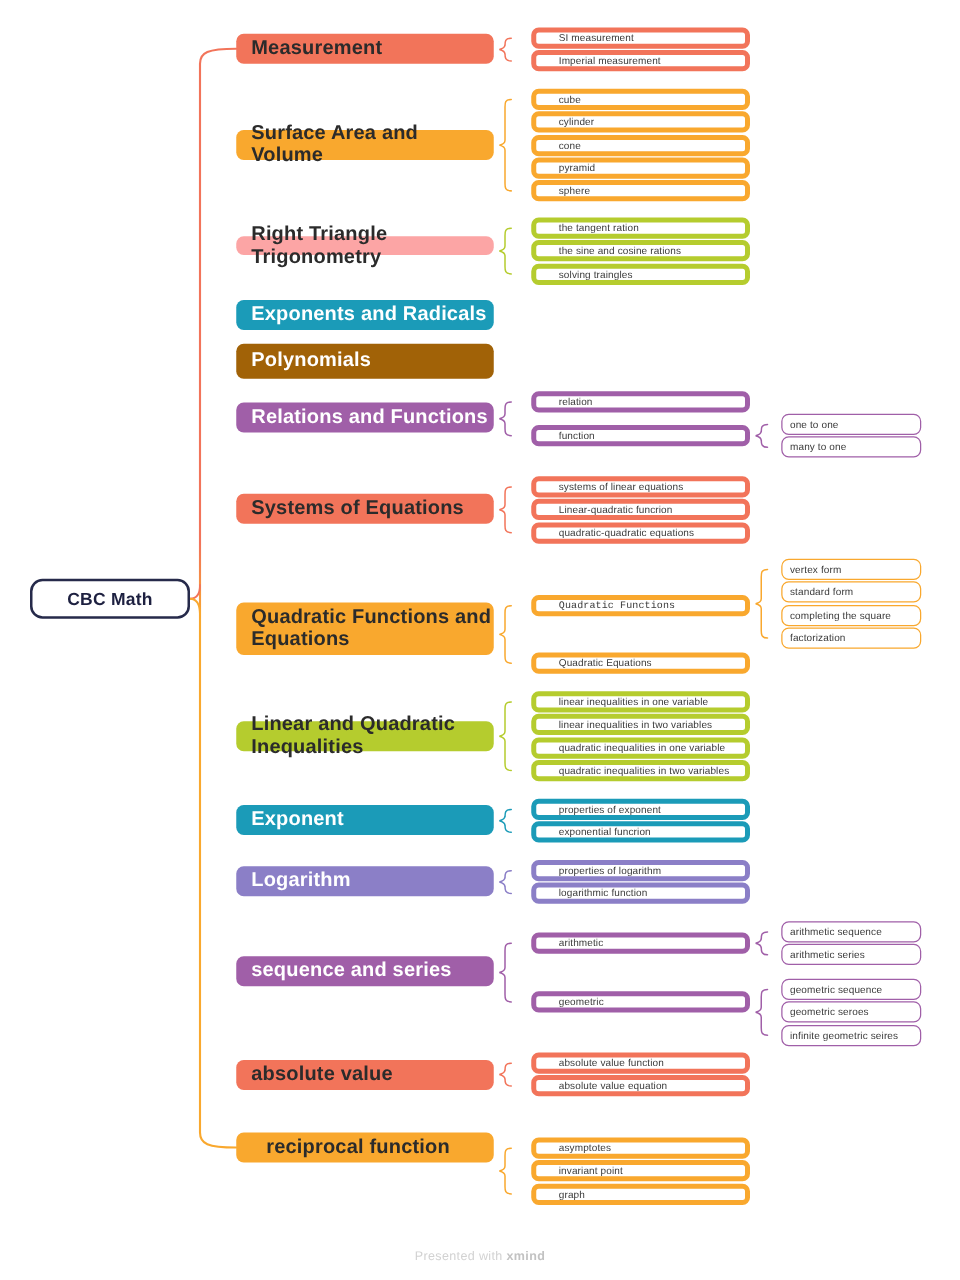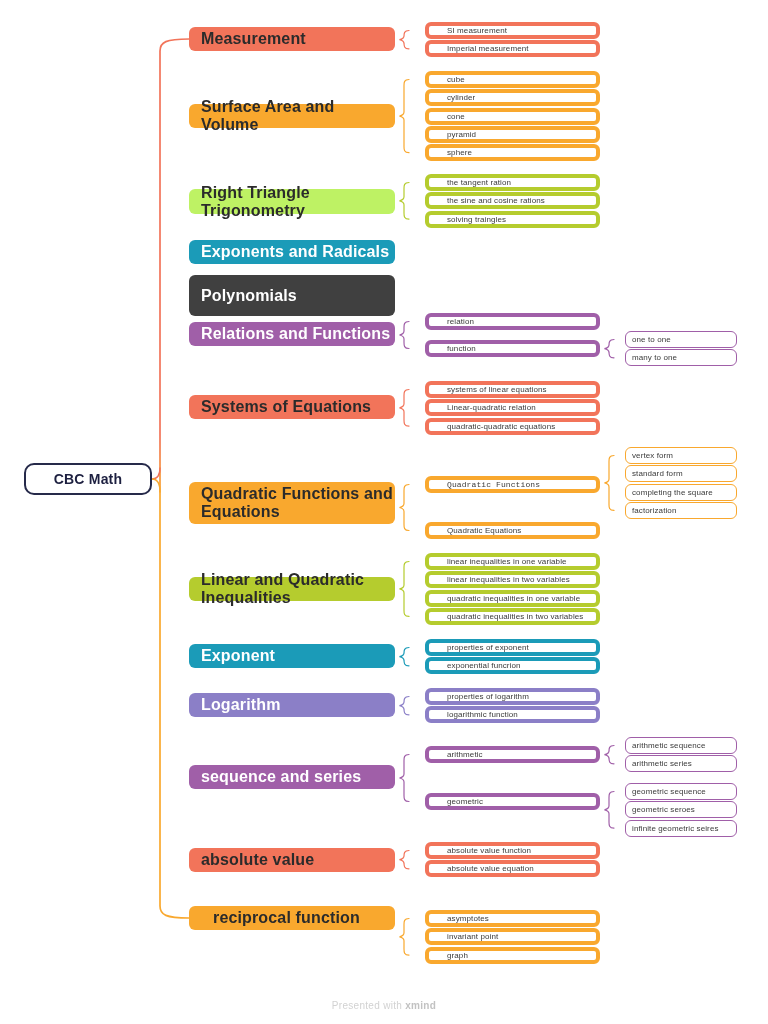--- a/index.html
+++ b/index.html
@@ -113,36 +113,36 @@
       </div>
       <div class="n2" style="top: 107.6px; border-color: rgb(249, 168, 46);">
         <span>cone</span>
       </div>
       <div class="n2" style="top: 125.9px; border-color: rgb(249, 168, 46);">
         <span>pyramid</span>
       </div>
       <div class="n2" style="top: 144.2px; border-color: rgb(249, 168, 46);">
         <span>sphere</span>
       </div>
-      <div class="n1" style="top: 189px; height: 25px; background: #bef264;">
+      <div class="n1" style="top: 189px; height: 15px; background: #fca5a5;">
         <span>Right Triangle Trigonometry</span>
       </div>
       <div class="n2" style="top: 174px; border-color: rgb(181, 204, 46);">
         <span>the tangent ration</span>
       </div>
       <div class="n2" style="top: 192.3px; border-color: rgb(181, 204, 46);">
         <span>the sine and cosine rations</span>
       </div>
       <div class="n2" style="top: 210.6px; border-color: rgb(181, 204, 46);">
         <span>solving traingles</span>
       </div>
       <div class="n1 light" style="top: 240px; height: 24px; background: rgb(27, 155, 184);">
         <span>Exponents and Radicals</span>
       </div>
-      <div class="n1 light" style="top: 275px; height: 41px; background: #404040;">
+      <div class="n1 light" style="top: 275px; height: 28px; background: #a16207;">
         <span>Polynomials</span>
       </div>
       <div class="n1 light" style="top: 322px; height: 24px; background: rgb(160, 95, 168);">
         <span>Relations and Functions</span>
       </div>
       <div class="n2" style="top: 313px; border-color: rgb(160, 95, 168);">
         <span>relation</span>
       </div>
       <div class="n2" style="top: 340px; border-color: rgb(160, 95, 168);">
         <span>function</span>
@@ -153,21 +153,21 @@
       <div class="n3" style="top: 349.3px; border-color: rgb(160, 95, 168);">
         <span>many to one</span>
       </div>
       <div class="n1" style="top: 395px; height: 24px; background: rgb(242, 116, 90);">
         <span>Systems of Equations</span>
       </div>
       <div class="n2" style="top: 381px; border-color: rgb(242, 116, 90);">
         <span>systems of linear equations</span>
       </div>
       <div class="n2" style="top: 399.3px; border-color: rgb(242, 116, 90);">
-        <span>Linear-quadratic relation</span>
+        <span>Linear-quadratic funcrion</span>
       </div>
       <div class="n2" style="top: 417.6px; border-color: rgb(242, 116, 90);">
         <span>quadratic-quadratic equations</span>
       </div>
       <div class="n1" style="top: 482px; height: 42px; background: rgb(249, 168, 46);">
         <span>Quadratic Functions and Equations</span>
       </div>
       <div class="n2" style="top: 476px; border-color: rgb(249, 168, 46); font-family: Liberation Mono, monospace;">
         <span>Quadratic Functions</span>
       </div>

